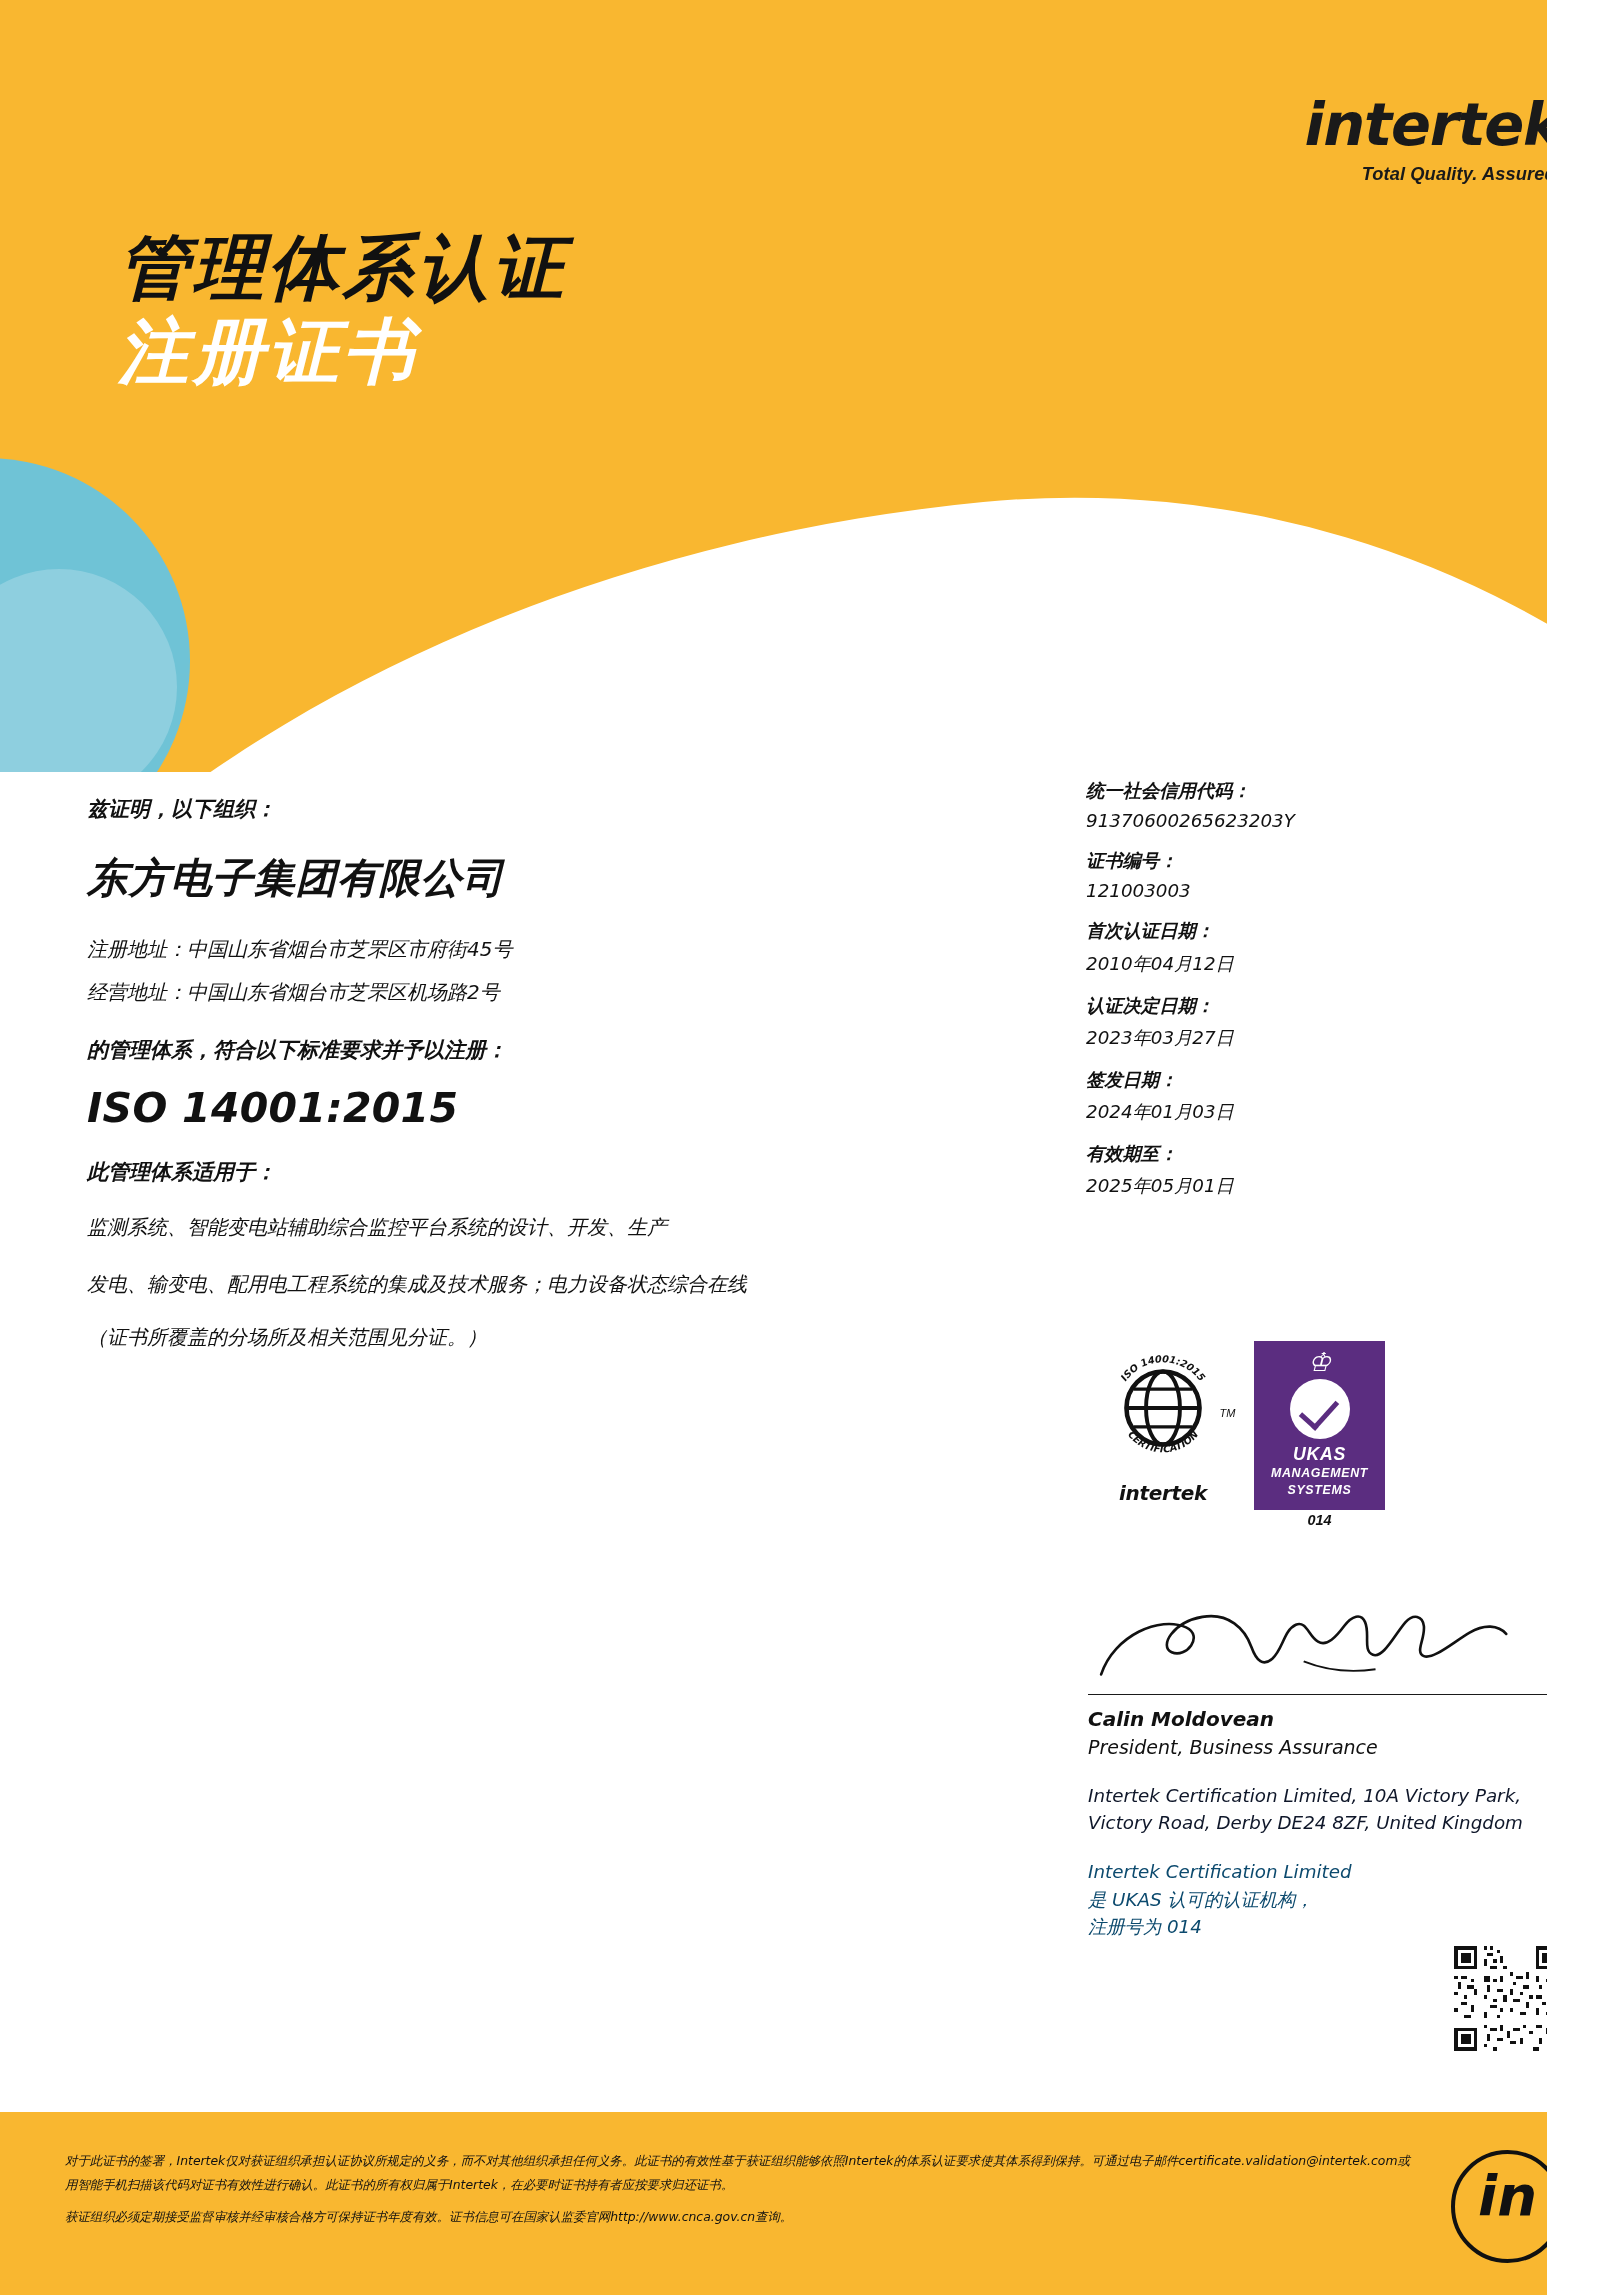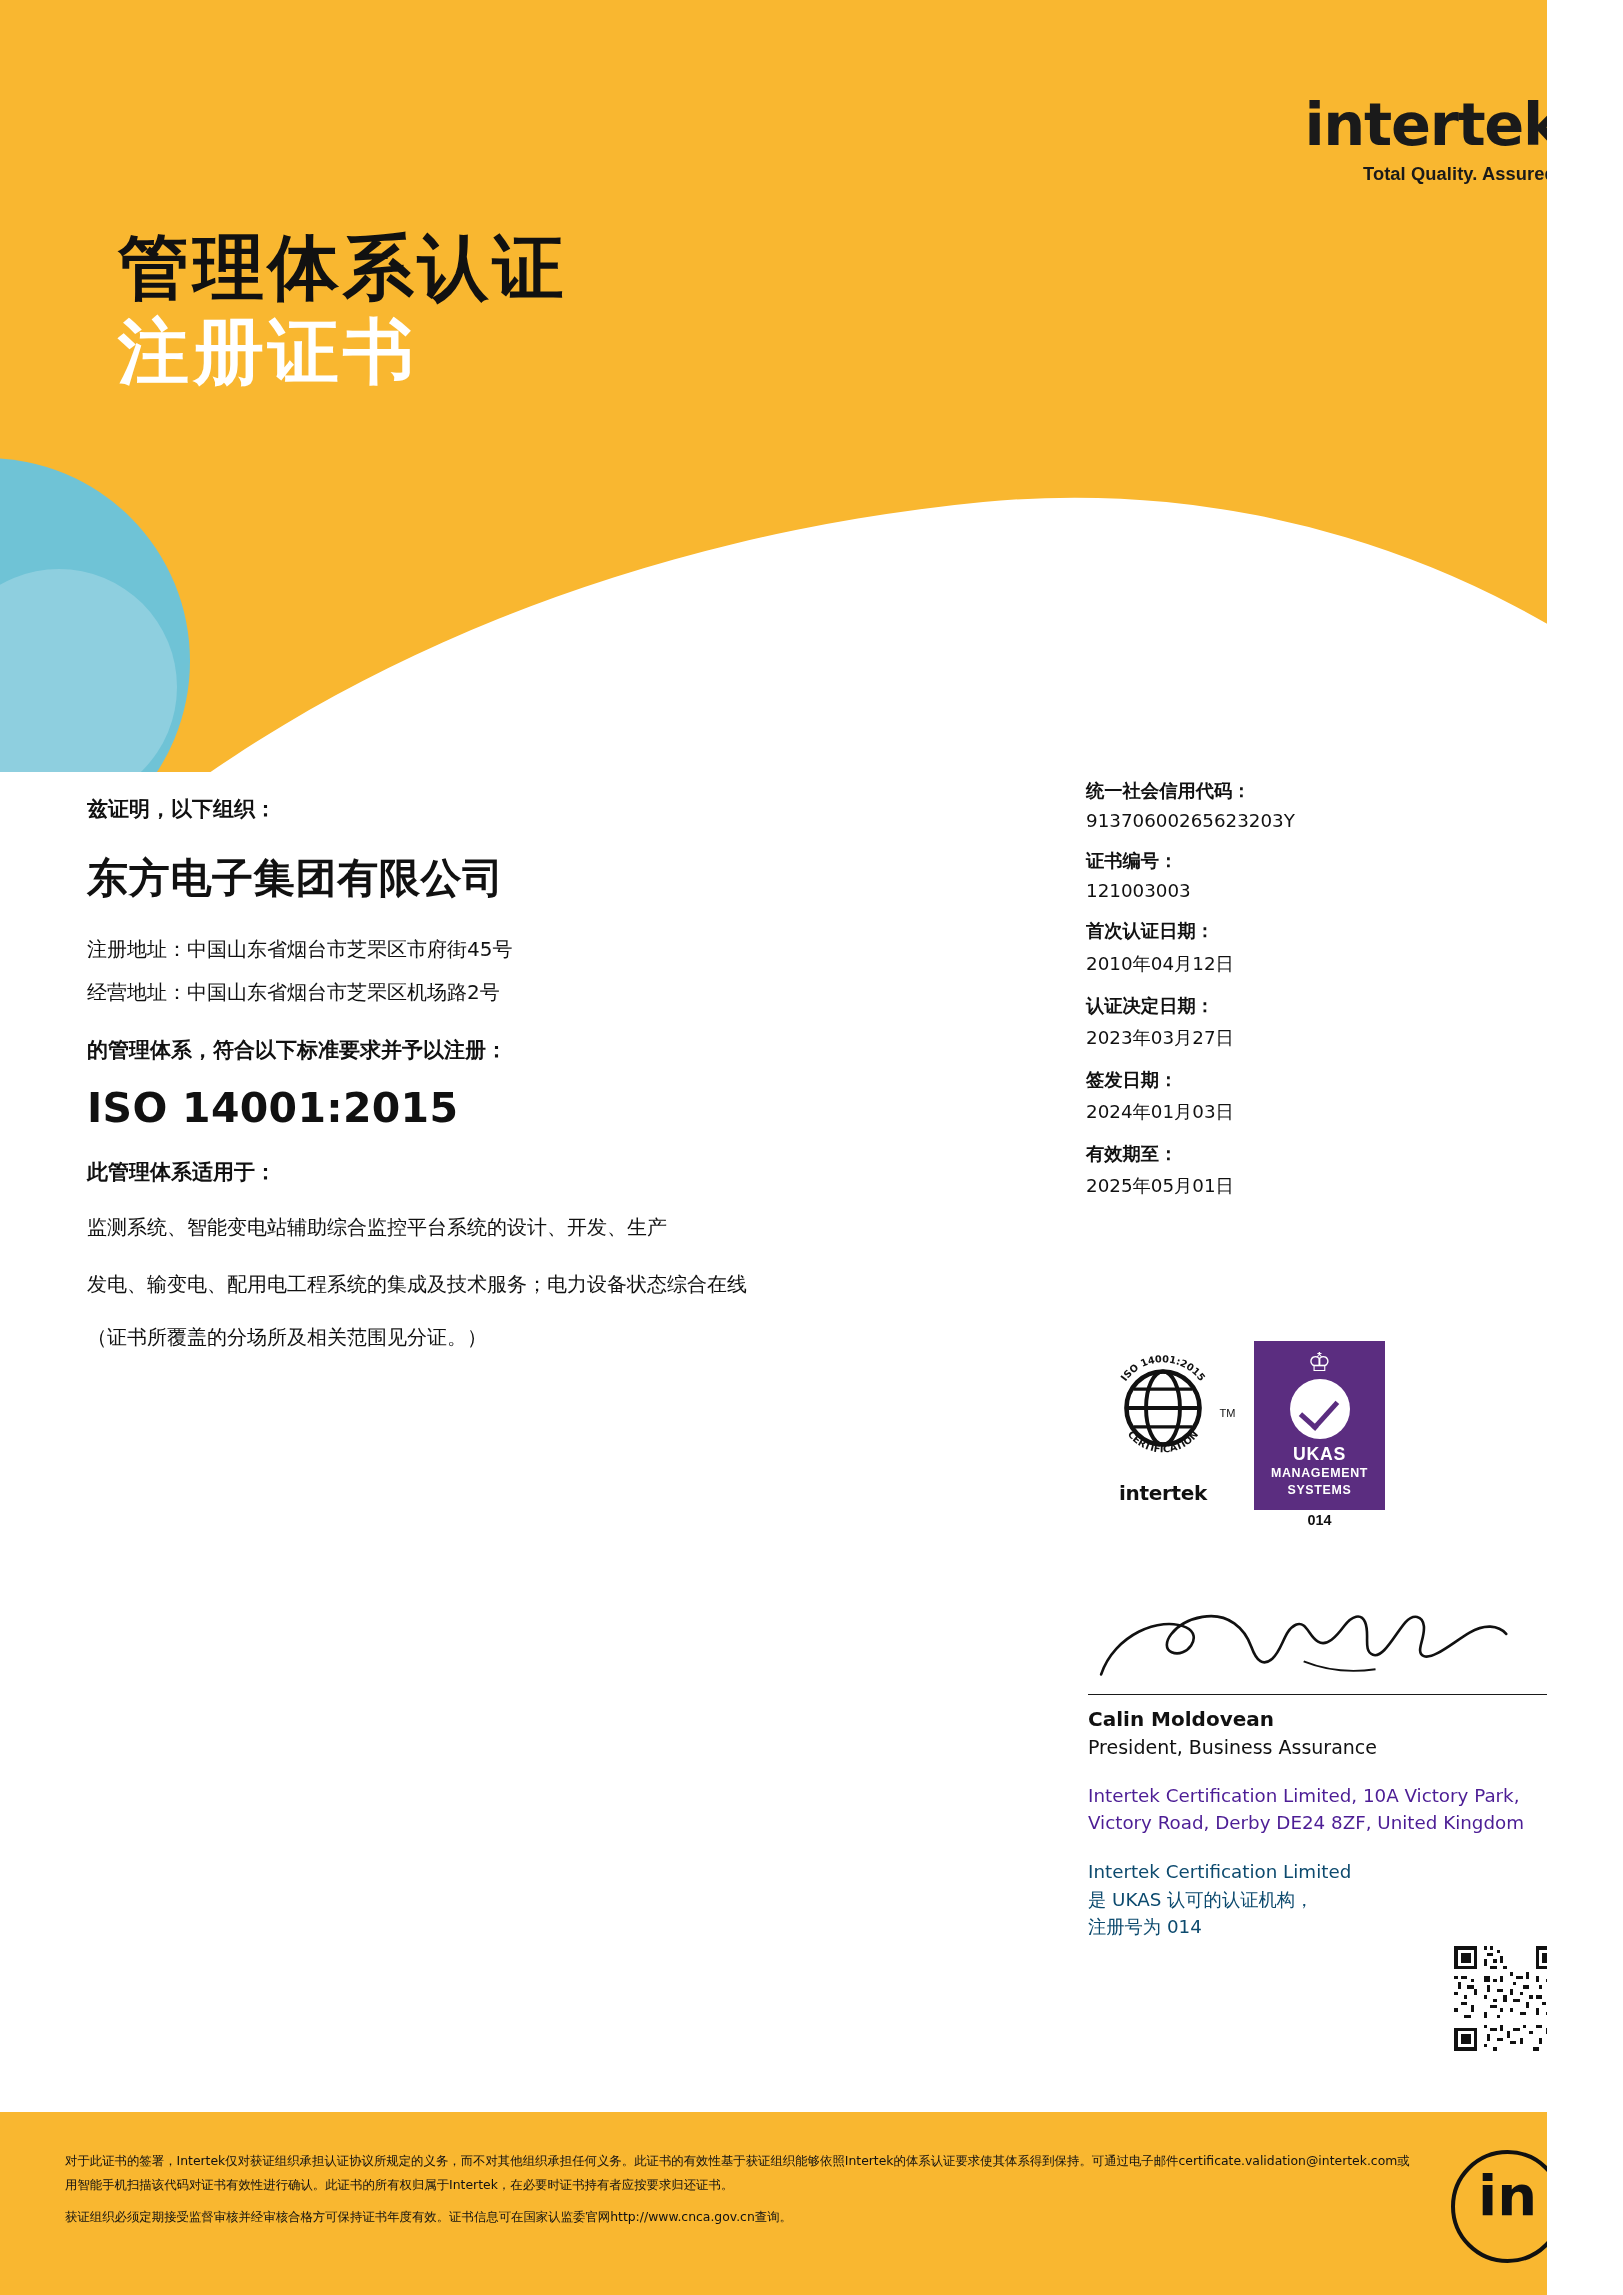--- a/index.html
+++ b/index.html
@@ -10,20 +10,21 @@
   body {
     font-family: "Liberation Sans", sans-serif;
     color: #1a1a1a;
   }
   .page {
     position: relative;
     width: 1547px;
     height: 2295px;
     background: #ffffff;
     overflow: hidden;
+    font-style: italic;
   }
 
   
   .header {
     position: absolute;
     left: 0; top: 0;
     width: 1623px;
     height: 772px;
     overflow: hidden;
   }
@@ -309,21 +310,21 @@
     font-family: "DejaVu Sans", sans-serif;
   }
   .sig-role {
     font-size: 19px;
     color: #111;
     margin-bottom: 23.6px;
     font-family: "DejaVu Sans", sans-serif;
   }
   .sig-addr {
     font-size: 18.3px;
-    color: #4c1d95;
+    color: #0f172a;
     line-height: 1.5;
     margin-bottom: 22px;
     font-family: "DejaVu Sans", sans-serif;
   }
   .sig-ukas {
     font-size: 18.3px;
     color: #0c4a6e;
     line-height: 1.5;
     font-family: "DejaVu Sans", sans-serif;
   }

